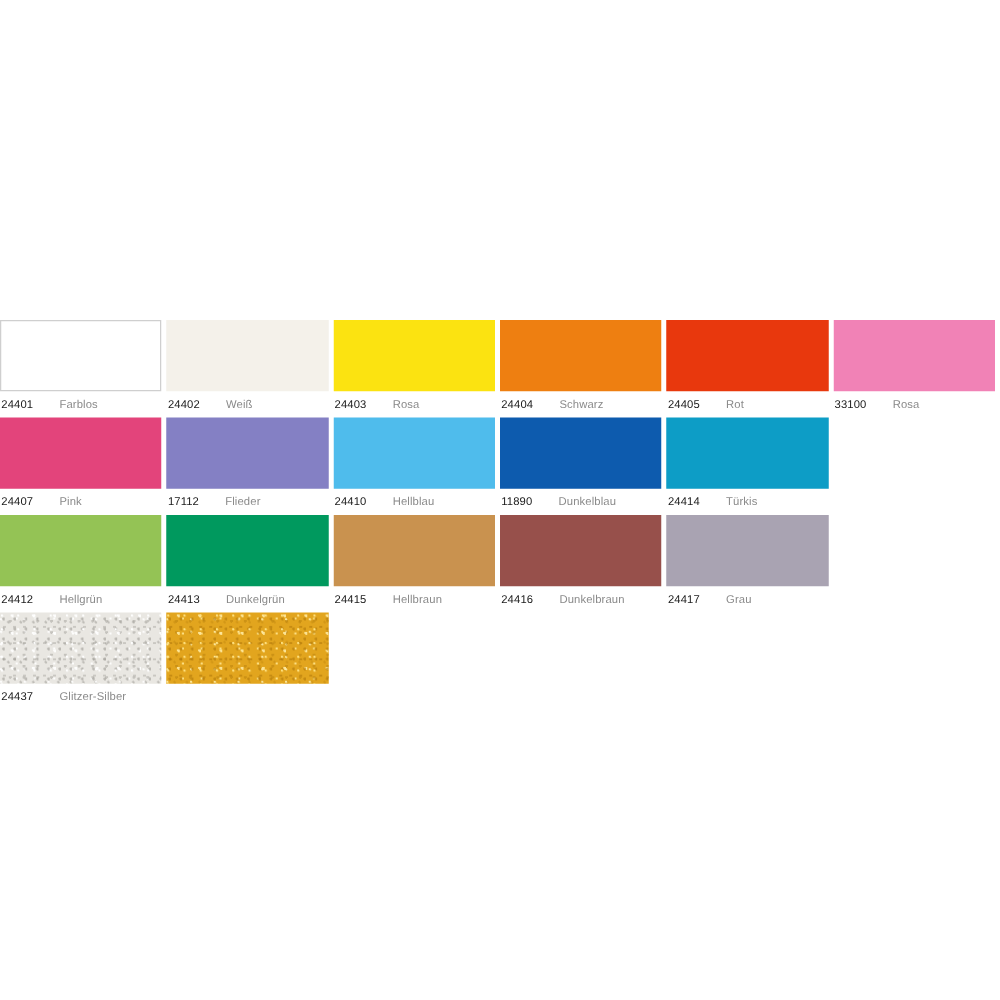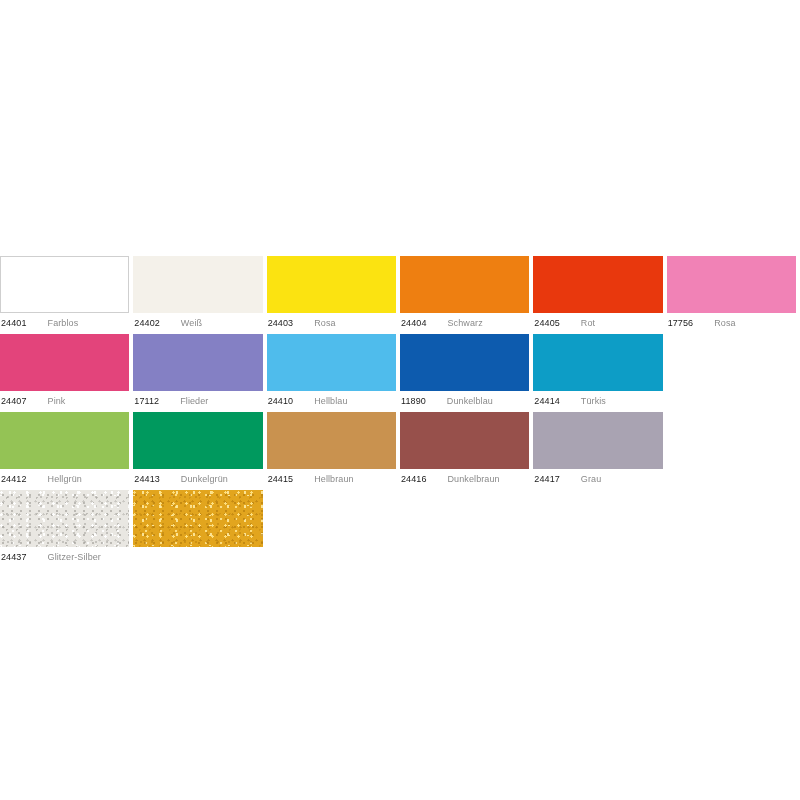--- a/index.html
+++ b/index.html
@@ -121,21 +121,21 @@
       <div class="swatch-cell">
         <div class="swatch-color" style="background-color: rgb(238, 127, 17);"></div>
         <div class="swatch-label"><span class="swatch-code">24404</span><span class="swatch-name">Schwarz</span></div>
       </div>
       <div class="swatch-cell">
         <div class="swatch-color" style="background-color: rgb(232, 56, 13);"></div>
         <div class="swatch-label"><span class="swatch-code">24405</span><span class="swatch-name">Rot</span></div>
       </div>
       <div class="swatch-cell">
         <div class="swatch-color" style="background-color: rgb(241, 130, 182);"></div>
-        <div class="swatch-label"><span class="swatch-code">17756</span><span class="swatch-name">Rosa</span></div>
+        <div class="swatch-label"><span class="swatch-code">33100</span><span class="swatch-name">Rosa</span></div>
       </div>
     </div>
     <div class="swatch-row">
       <div class="swatch-cell">
         <div class="swatch-color" style="background-color: rgb(227, 68, 123);"></div>
         <div class="swatch-label"><span class="swatch-code">24407</span><span class="swatch-name">Pink</span></div>
       </div>
       <div class="swatch-cell">
         <div class="swatch-color" style="background-color: rgb(132, 128, 196);"></div>
         <div class="swatch-label"><span class="swatch-code">17112</span><span class="swatch-name">Flieder</span></div>

